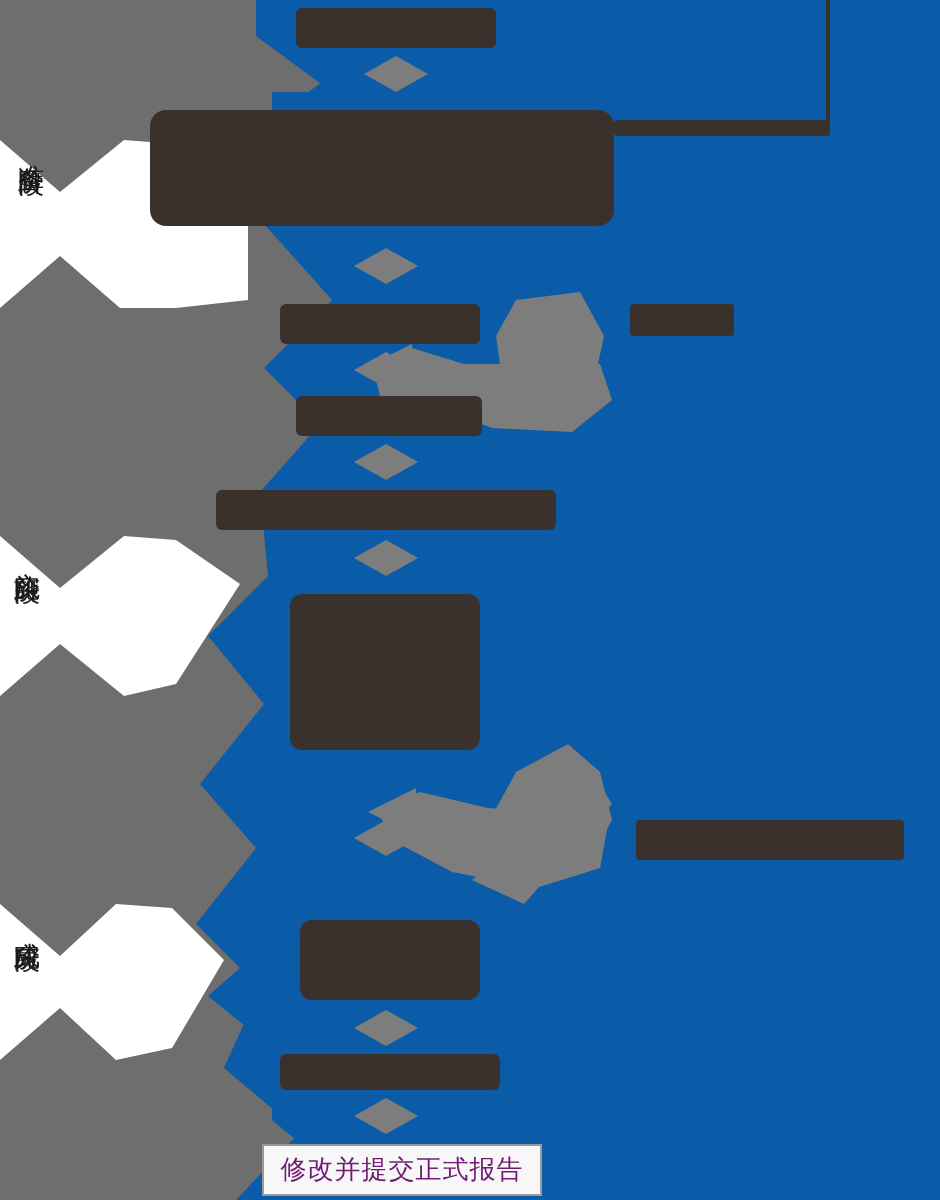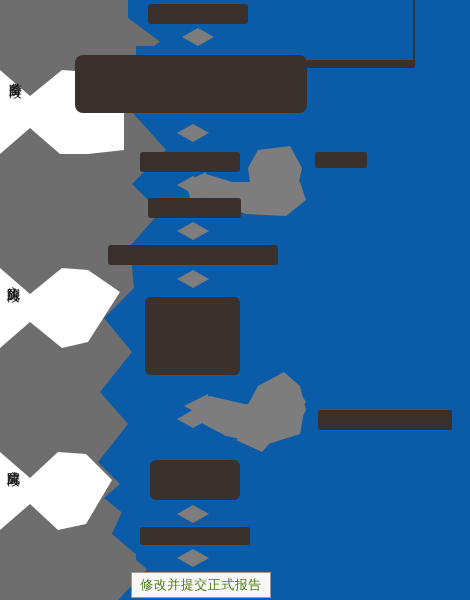--- a/index.html
+++ b/index.html
@@ -35,21 +35,21 @@
   .node.redacted{
     background:#3a302c;
     border-radius:3px;
     color:transparent;
     font-size:11px;
     overflow:hidden;
   }
   .node.visible-box{
     background:#f7f7f7;
     border:1px solid #9a9a9a;
-    color:#4d7c0f;
+    color:#701a75;
     font-size:13px;
     letter-spacing:.5px;
   }
   .sidelabel{
     position:absolute;
     background:#3a302c;
     border-radius:2px;
     color:transparent;
     font-size:10px;
     overflow:hidden;

